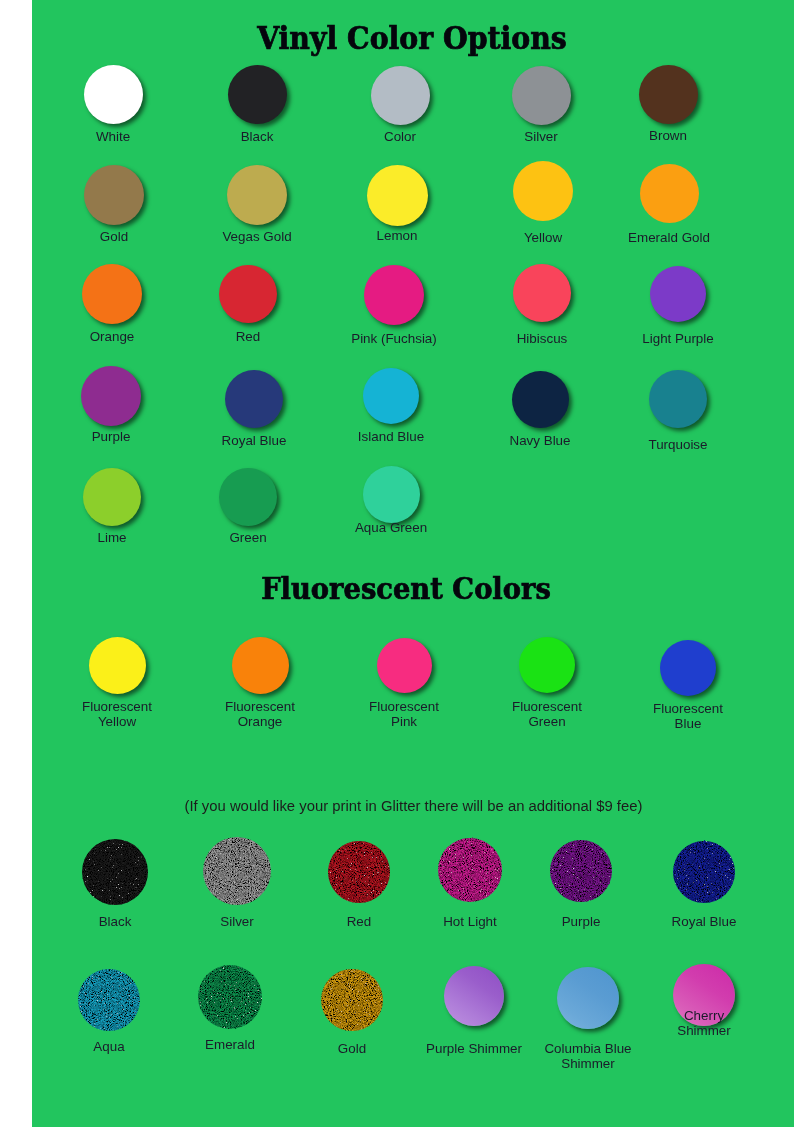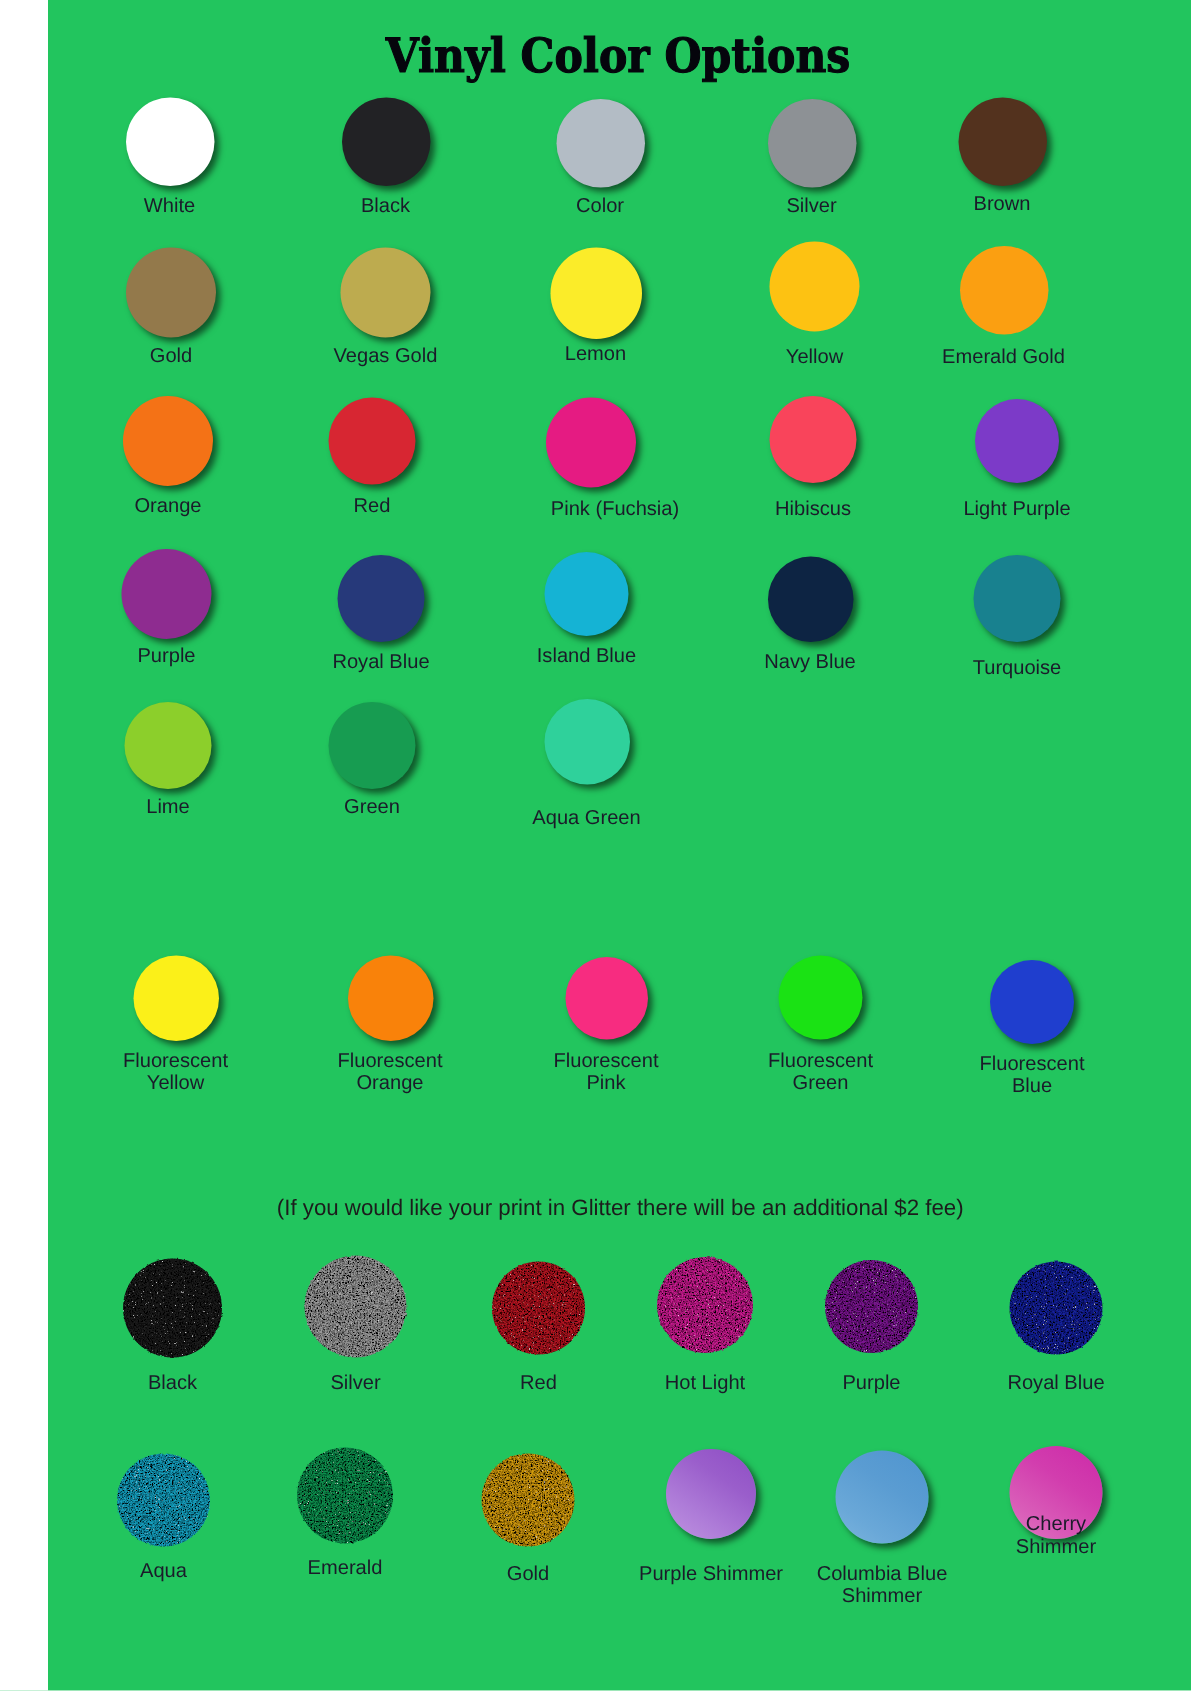--- a/index.html
+++ b/index.html
@@ -40,57 +40,58 @@
   <div class="lbl" style="left:275px;top:228px;width:180px">Lemon</div>
   <div class="dot" style="left:481.0px;top:161.0px;width:60px;height:60px;background:#fdc212;"></div>
   <div class="lbl" style="left:421px;top:230px;width:180px">Yellow</div>
   <div class="dot" style="left:607.5px;top:163.5px;width:59px;height:59px;background:#fb9f11;"></div>
   <div class="lbl" style="left:547px;top:230px;width:180px">Emerald Gold</div>
   <div class="dot" style="left:50.0px;top:264.0px;width:60px;height:60px;background:#f47216;box-shadow:3px 3px 4px rgba(0,0,0,0.55);"></div>
   <div class="lbl" style="left:-10px;top:329px;width:180px">Orange</div>
   <div class="dot" style="left:187.0px;top:265.0px;width:58px;height:58px;background:#d72632;box-shadow:3px 3px 4px rgba(0,0,0,0.55);"></div>
   <div class="lbl" style="left:126px;top:329px;width:180px">Red</div>
   <div class="dot" style="left:332.0px;top:265.0px;width:60px;height:60px;background:#e51b82;box-shadow:3px 3px 4px rgba(0,0,0,0.55);"></div>
-  <div class="lbl" style="left:288px;top:331px;width:180px">Pink (Fuchsia)</div>
+  <div class="lbl" style="left:272px;top:331px;width:180px">Pink (Fuchsia)</div>
   <div class="dot" style="left:481.0px;top:264.0px;width:58px;height:58px;background:#f9445b;box-shadow:3px 3px 4px rgba(0,0,0,0.55);"></div>
   <div class="lbl" style="left:420px;top:331px;width:180px">Hibiscus</div>
   <div class="dot" style="left:618.0px;top:266.0px;width:56px;height:56px;background:#7c3ac8;box-shadow:3px 3px 4px rgba(0,0,0,0.55);"></div>
   <div class="lbl" style="left:556px;top:331px;width:180px">Light Purple</div>
   <div class="dot" style="left:49.0px;top:366.0px;width:60px;height:60px;background:#8e2c90;box-shadow:3px 3px 4px rgba(0,0,0,0.55);"></div>
   <div class="lbl" style="left:-11px;top:429px;width:180px">Purple</div>
   <div class="dot" style="left:193.0px;top:370.0px;width:58px;height:58px;background:#26397a;box-shadow:3px 3px 4px rgba(0,0,0,0.55);"></div>
   <div class="lbl" style="left:132px;top:433px;width:180px">Royal Blue</div>
   <div class="dot" style="left:331.0px;top:368.0px;width:56px;height:56px;background:#15b3d4;box-shadow:3px 3px 4px rgba(0,0,0,0.55);"></div>
   <div class="lbl" style="left:269px;top:429px;width:180px">Island Blue</div>
   <div class="dot" style="left:479.5px;top:370.5px;width:57px;height:57px;background:#0d2443;box-shadow:3px 3px 4px rgba(0,0,0,0.55);"></div>
   <div class="lbl" style="left:418px;top:433px;width:180px">Navy Blue</div>
   <div class="dot" style="left:617.0px;top:370.0px;width:58px;height:58px;background:#18818f;box-shadow:3px 3px 4px rgba(0,0,0,0.55);"></div>
   <div class="lbl" style="left:556px;top:437px;width:180px">Turquoise</div>
   <div class="dot" style="left:51.0px;top:468.0px;width:58px;height:58px;background:#8ccf2b;box-shadow:3px 3px 4px rgba(0,0,0,0.55);"></div>
   <div class="lbl" style="left:-10px;top:530px;width:180px">Lime</div>
   <div class="dot" style="left:187.0px;top:468.0px;width:58px;height:58px;background:#179c51;box-shadow:3px 3px 4px rgba(0,0,0,0.55);"></div>
   <div class="lbl" style="left:126px;top:530px;width:180px">Green</div>
   <div class="dot" style="left:330.5px;top:465.5px;width:57px;height:57px;background:#2fd19b;box-shadow:3px 3px 4px rgba(0,0,0,0.55);"></div>
-  <div class="lbl" style="left:269px;top:537px;width:180px">Aqua Green</div>
+  <div class="lbl" style="left:269px;top:520px;width:180px">Aqua Green</div>
+  <div class="heading" style="top:570px;font-size:30.4px;width:748px">Fluorescent Colors</div>
   <div class="dot" style="left:56.5px;top:636.5px;width:57px;height:57px;background:#fbf019;box-shadow:3px 3px 4px rgba(0,0,0,0.55);"></div>
   <div class="lbl" style="left:-5px;top:699px;width:180px">Fluorescent
 Yellow</div>
   <div class="dot" style="left:199.5px;top:636.5px;width:57px;height:57px;background:#f9820a;box-shadow:3px 3px 4px rgba(0,0,0,0.55);"></div>
   <div class="lbl" style="left:138px;top:699px;width:180px">Fluorescent
 Orange</div>
   <div class="dot" style="left:344.5px;top:637.5px;width:55px;height:55px;background:#f72c80;box-shadow:3px 3px 4px rgba(0,0,0,0.55);"></div>
   <div class="lbl" style="left:282px;top:699px;width:180px">Fluorescent
 Pink</div>
   <div class="dot" style="left:487.0px;top:637.0px;width:56px;height:56px;background:#1ae214;box-shadow:3px 3px 4px rgba(0,0,0,0.55);"></div>
   <div class="lbl" style="left:425px;top:699px;width:180px">Fluorescent
 Green</div>
   <div class="dot" style="left:628.0px;top:640.0px;width:56px;height:56px;background:#1f3ece;box-shadow:3px 3px 4px rgba(0,0,0,0.55);"></div>
   <div class="lbl" style="left:566px;top:701px;width:180px">Fluorescent
 Blue</div>
-  <div class="note" style="top:798px">(If you would like your print in Glitter there will be an additional $2 fee)</div>
+  <div class="note" style="top:798px">(If you would like your print in Glitter there will be an additional $9 fee)</div>
   <div class="gl" style="left:49.0px;top:838.0px;width:68px;height:68px;">
       <svg width="68" height="68" viewBox="0 0 68 68">
         <defs>
           <filter id="gt1" x="-14%" y="-14%" width="128%" height="128%">
             <feTurbulence type="fractalNoise" baseFrequency="1.05" numOctaves="3" seed="10" result="n"></feTurbulence>
             <feColorMatrix in="n" type="matrix" values="0 0 0 0 0  0 0 0 0 0  0 0 0 0 0  2.6 0 0 0 -0.85" result="dark"></feColorMatrix>
             <feTurbulence type="fractalNoise" baseFrequency="1.35" numOctaves="2" seed="30" result="n2"></feTurbulence>
             <feColorMatrix in="n2" type="matrix" values="0 0 0 0 1  0 0 0 0 1  0 0 0 0 1  4.5 0 0 0 -3.3" result="lite"></feColorMatrix>
             <feMerge>
               <feMergeNode in="SourceGraphic"></feMergeNode>

